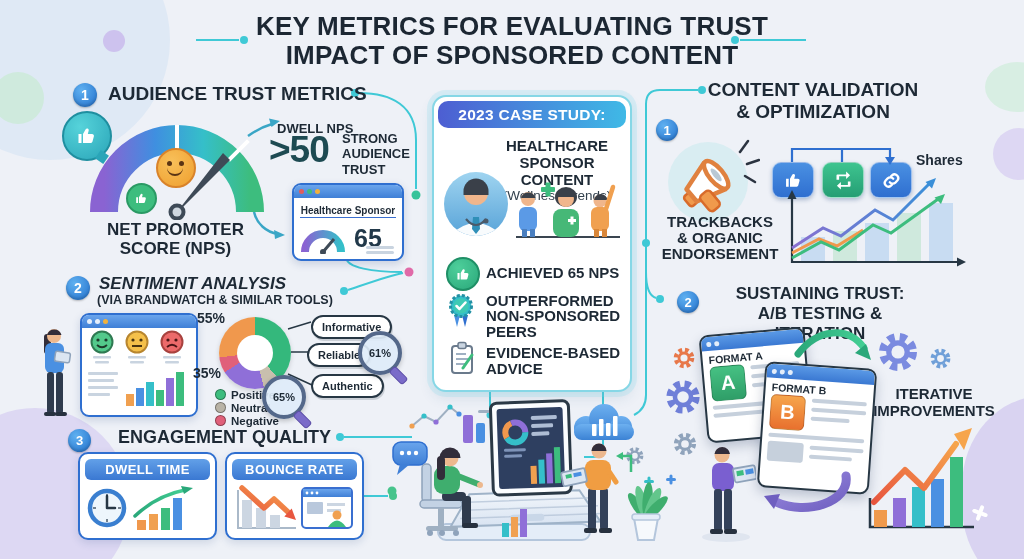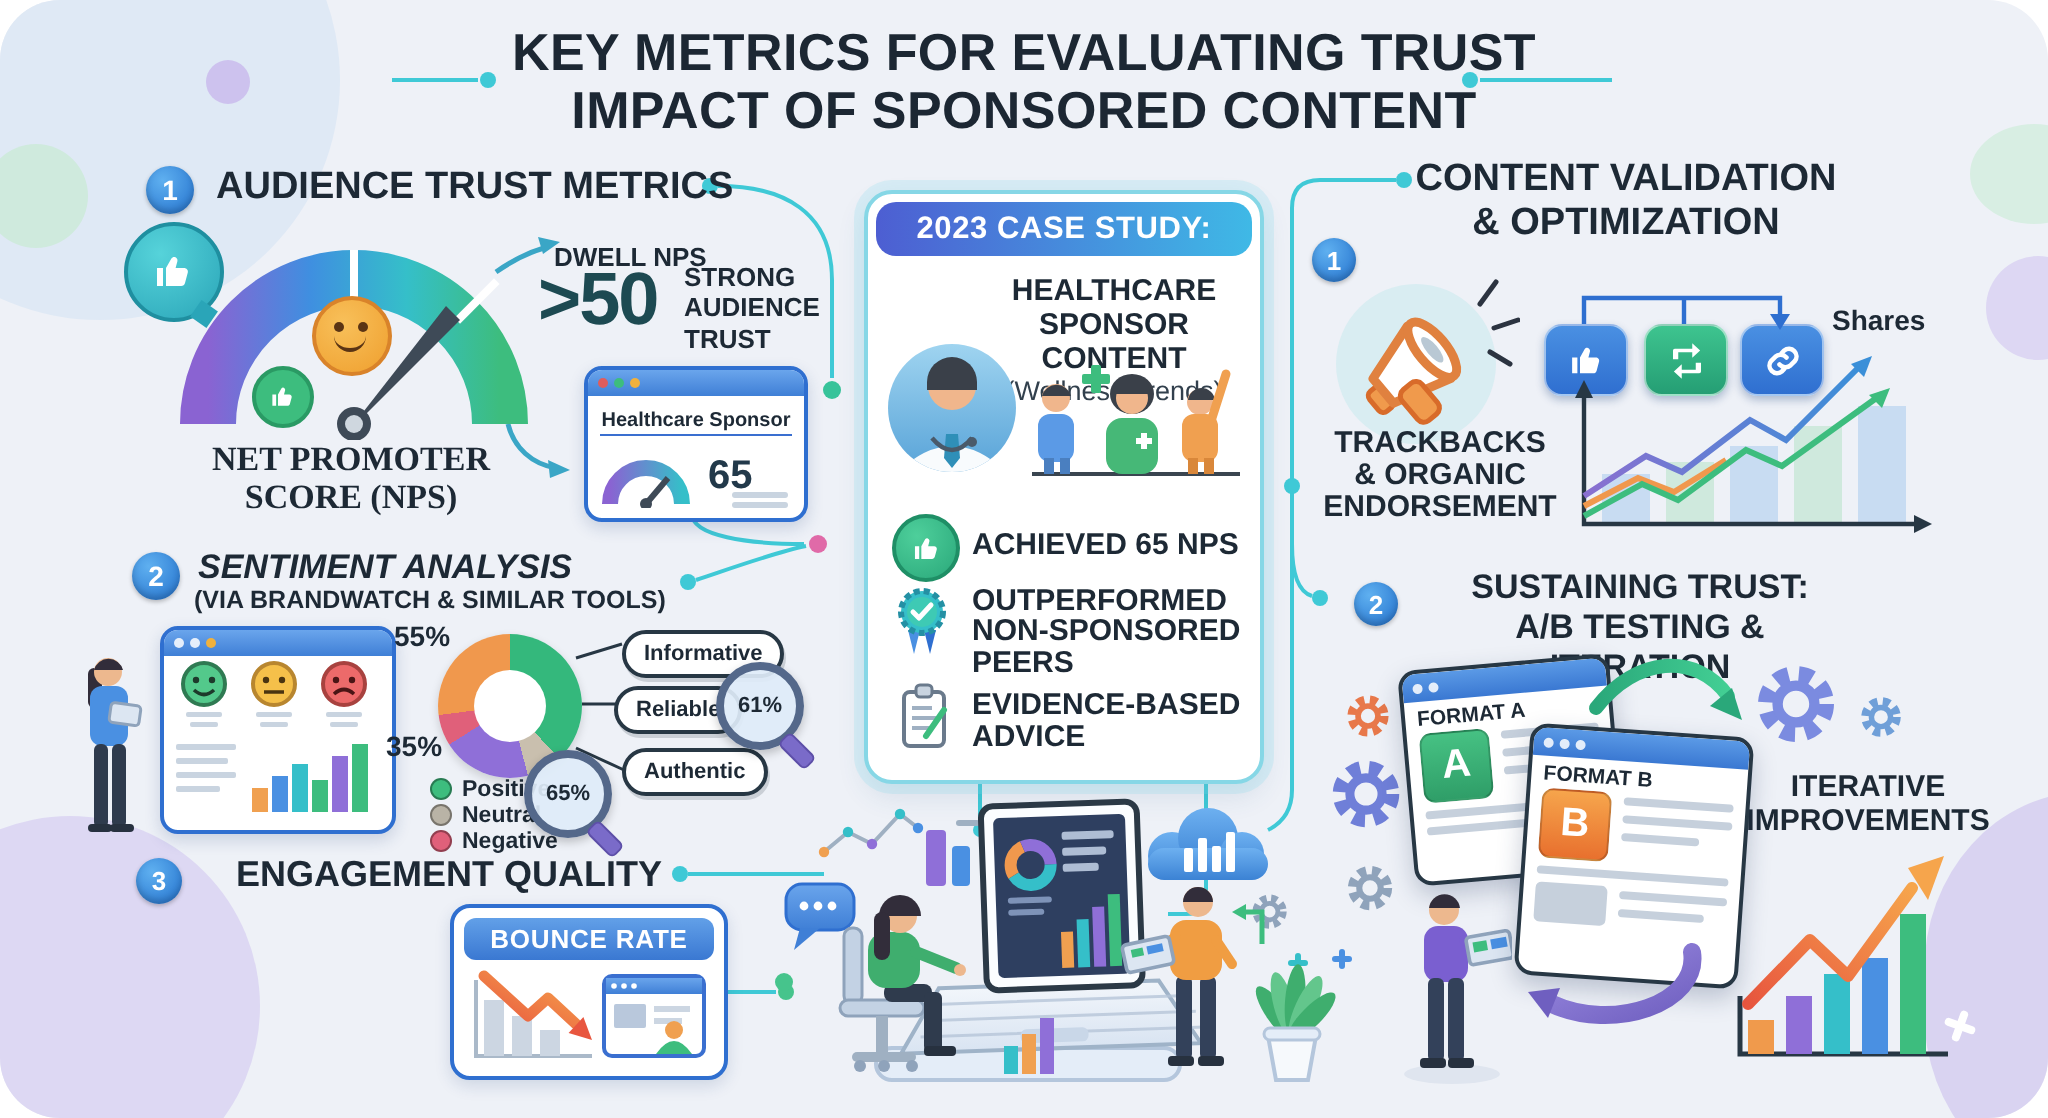--- a/index.html
+++ b/index.html
@@ -1,17 +1,17 @@
 <!DOCTYPE html>
 <html><head>
 <meta charset="utf-8">
 <style>
   html,body{margin:0;padding:0;background:#fff;}
   #canvas{position:relative;width:1024px;height:559px;background:#eef1f7;overflow:hidden;
-    font-family:"Liberation Sans",sans-serif;color:#1d2935;border-radius:30px;}
+    font-family:"Liberation Sans",sans-serif;color:#1d2935;}
   .abs{position:absolute;}
   .blob{position:absolute;border-radius:50%;z-index:0;}
   .layer{position:absolute;left:0;top:0;z-index:2;}
   .overlay{position:absolute;left:0;top:0;z-index:1;pointer-events:none;}
   .ttl{font-weight:800;font-size:26px;line-height:1.1;text-align:center;color:#1c2733;letter-spacing:.2px;}
   .nbadge{position:absolute;border-radius:50%;background:radial-gradient(circle at 35% 30%,#5fb0f0,#2270cc);
     color:#fff;font-weight:800;display:flex;align-items:center;justify-content:center;
     box-shadow:inset 0 -2px 3px rgba(0,0,0,.18),0 1px 2px rgba(0,0,0,.25);}
   .h-sec{position:absolute;font-weight:800;color:#1d2935;white-space:nowrap;}
   .c-txt{position:absolute;font-weight:800;color:#1d2935;}
@@ -225,21 +225,21 @@
     <div class="smiley" style="left:156px;top:148px;">
       <i style="left:9px;"></i>
         <i style="left:21px;"></i>
         <u></u>
     </div>
     <div class="gthumb" style="left:126px;top:183px;">
       <svg width="15" height="15" viewBox="0 0 24 24">
           <use href="#thumb" fill="#fff"></use>
         </svg>
     </div>
-    <div class="c-txt" style="left:88px;top:221px;width:175px;text-align:center;font-size:17px;line-height:1.1;font-family:Liberation Serif, serif;">NET PROMOTER SCORE (NPS)</div>
+    <div class="c-txt" style="left:88px;top:221px;width:175px;text-align:center;font-size:17px;line-height:1.1;">NET PROMOTER SCORE (NPS)</div>
 
     <div class="c-txt" style="left:277px;top:121px;font-size:13px;">DWELL NPS</div>
     <div class="c-txt" style="left:269px;top:129px;font-size:37px;letter-spacing:-1px;color:#1d4a52;">&gt;50</div>
     <div class="c-txt" style="left:342px;top:131px;width:80px;font-size:13px;line-height:1.18;">
       <span style="display:block">STRONG</span>
       <span style="display:block">AUDIENCE</span>
       <span style="display:block">TRUST</span>
     </div>
 
     <div class="bwin" style="left:292px;top:183px;width:108px;height:74px;">
@@ -248,21 +248,21 @@
         <span class="bdot" style="background:#3dbd7e"></span>
         <span class="bdot" style="background:#f0b13d"></span>
       </div>
       <div style="font-size:10px;font-weight:700;text-align:center;padding:2px 0 1px 0;border-bottom:1.5px solid #3a6fd0;margin:5px 6px;">Healthcare Sponsor</div>
       <div style="display:flex;align-items:center;padding:3px 6px 0 6px;">
         <svg width="46" height="28" viewBox="0 0 46 28">
           <path d="M5 26 A18 18 0 0 1 41 26" fill="none" stroke="url(#mgrad)" stroke-width="8"></path>
           <line x1="23" y1="26" x2="34" y2="13" stroke="#3e4a57" stroke-width="3"></line>
           <circle cx="23" cy="26" r="3" fill="#3e4a57"></circle>
         </svg>
-        <div style="font-size:20px;font-weight:800;color:#22394a;margin-left:8px;margin-top:-4px;">65</div>
+        <div style="font-size:25px;font-weight:800;color:#22394a;margin-left:8px;margin-top:-4px;">65</div>
       </div>
       <div class="abs" style="right:8px;bottom:5px;width:28px;height:3px;background:#c9d4e0;border-radius:2px;"></div>
       <div class="abs" style="right:8px;bottom:10px;width:28px;height:3px;background:#c9d4e0;border-radius:2px;"></div>
     </div>
 
     <div class="nbadge" style="left:66px;top:276px;width:24px;height:24px;font-size:14px;">2</div>
     <div class="h-sec" style="left:99px;top:274px;font-size:17px;font-style:italic;">SENTIMENT ANALYSIS</div>
     <div class="h-sec" style="left:97px;top:293px;font-size:12.5px;">(VIA BRANDWATCH &amp; SIMILAR TOOLS)</div>
 
     <svg class="abs" style="left:36px;top:326px;" width="40" height="100" viewBox="0 0 40 100">
@@ -347,20 +347,39 @@
     <div class="mag" style="left:358px;top:331px;">
       <span>61%</span>
     </div>
     <div class="mag" style="left:262px;top:375px;">
       <span>65%</span>
     </div>
 
     <div class="nbadge" style="left:68px;top:429px;width:23px;height:23px;font-size:13px;">3</div>
     <div class="h-sec" style="left:118px;top:427px;font-size:18px;">ENGAGEMENT QUALITY</div>
 
+    <div class="ecard" style="left:78px;top:452px;width:135px;height:84px;">
+      <div class="ecard-head">DWELL TIME</div>
+      <svg width="125" height="52" viewBox="0 0 125 52" style="margin:2px 5px;">
+        <circle cx="22" cy="26" r="17" fill="#eef6fc" stroke="#3a7fd0" stroke-width="4.5"></circle>
+        <g stroke="#4a5a6a" stroke-width="1.5">
+          <line x1="22" y1="12" x2="22" y2="15"></line>
+            <line x1="22" y1="37" x2="22" y2="40"></line>
+          <line x1="8" y1="26" x2="11" y2="26"></line>
+            <line x1="33" y1="26" x2="36" y2="26"></line>
+        </g>
+        <path d="M22 26 V14 M22 26 H30" stroke="#273744" stroke-width="2.5" stroke-linecap="round" fill="none"></path>
+        <rect x="52" y="38" width="9" height="10" fill="#f0984d"></rect>
+        <rect x="64" y="32" width="9" height="16" fill="#f0a050"></rect>
+        <rect x="76" y="26" width="9" height="22" fill="#3dbd7e"></rect>
+        <rect x="88" y="16" width="9" height="32" fill="#4a90e2"></rect>
+        <path d="M50 34 C66 19 84 11 100 8" stroke="url(#grn)" stroke-width="3.5" fill="none" stroke-linecap="round"></path>
+        <polygon points="108,6 96,4 99,12" fill="#2aa87a"></polygon>
+      </svg>
+    </div>
 
     <div class="ecard" style="left:225px;top:452px;width:135px;height:84px;">
       <div class="ecard-head">BOUNCE RATE</div>
       <svg width="125" height="52" viewBox="0 0 125 52" style="margin:2px 5px;">
         <path d="M6 8 V46 H64" stroke="#aab9c9" stroke-width="2" fill="none"></path>
         <rect x="10" y="18" width="10" height="28" fill="#ccd6e2"></rect>
         <rect x="24" y="26" width="10" height="20" fill="#ccd6e2"></rect>
         <rect x="38" y="33" width="10" height="13" fill="#ccd6e2"></rect>
         <polyline points="10,6 32,26 42,17 56,30" stroke="url(#og)" stroke-width="5.5" fill="none" stroke-linecap="round" stroke-linejoin="round"></polyline>
         <polygon points="64,38 59.7,26.5 52.3,34.5" fill="#e8563f"></polygon>

